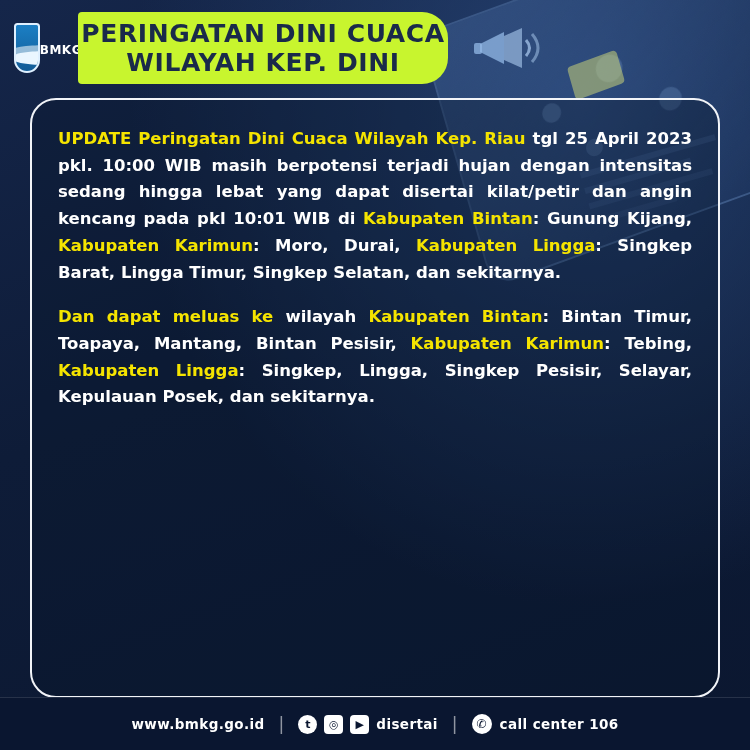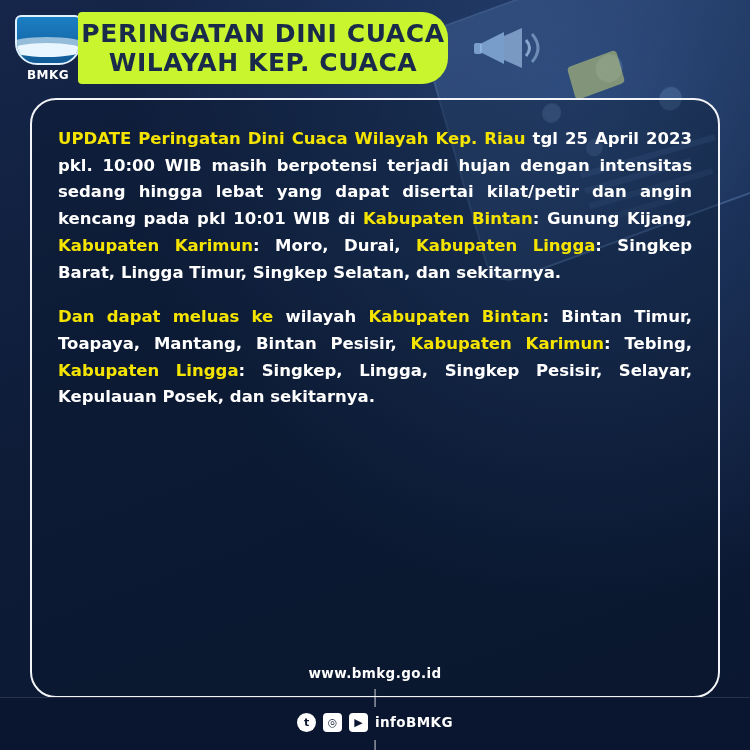--- a/index.html
+++ b/index.html
@@ -80,23 +80,23 @@
     width: 750px;
     height: 96px;
   }
   .logo {
     position: absolute;
     left: 14px;
     top: 12px;
     width: 68px;
     height: 72px;
     display: flex;
-    flex-direction: column;
-    align-items: center;
-    justify-content: center;
+    flex-direction: row;
+    align-items: center;
+    justify-content: space-between;
   }
   .logo-badge {
     width: 62px;
     height: 46px;
     background: linear-gradient(#1b7fc4, #125b96);
     border-radius: 6px 6px 22px 22px;
     border: 2px solid #dff0ff;
     position: relative;
     overflow: hidden;
   }
@@ -190,22 +190,21 @@
     position: absolute;
     left: 0;
     bottom: 0;
     width: 750px;
     height: 52px;
     background: #0a1630;
     border-top: 1px solid rgba(255,255,255,0.12);
     display: flex;
     align-items: center;
     justify-content: center;
-    gap: 6px;
-    flex-direction: column;
+    gap: 14px;
   }
   .footer-text {
     color: #ffffff;
     font-size: 13.5px;
     font-weight: bold;
     letter-spacing: 0.4px;
   }
   .divider {
     color: rgba(255,255,255,0.55);
     font-size: 17px;
@@ -251,21 +250,21 @@
     <div class="logo">
       <div class="logo-badge">
         <div class="wave2"></div>
         <div class="wave"></div>
       </div>
       <div class="logo-text">BMKG</div>
     </div>
 
     <div class="title-plate">
       <div class="line">PERINGATAN DINI CUACA</div>
-      <div class="line">WILAYAH KEP. CUACA</div>
+      <div class="line">WILAYAH KEP. DINI</div>
     </div>
 
     <div class="megaphone">
       <svg width="70" height="60" viewBox="0 0 70 60">
         <path d="M10 26 L34 14 L34 46 L10 34 Z" fill="#93b8e6" opacity="0.75"></path>
         <rect x="4" y="25" width="8" height="11" rx="2" fill="#93b8e6" opacity="0.75"></rect>
         <path d="M34 18 L52 10 L52 50 L34 42 Z" fill="#aecdf2" opacity="0.6"></path>
         <path d="M56 22 q7 8 0 16" stroke="#aecdf2" stroke-width="3" fill="none" opacity="0.7"></path>
         <path d="M62 16 q12 14 0 28" stroke="#aecdf2" stroke-width="3" fill="none" opacity="0.5"></path>
       </svg>
@@ -279,21 +278,21 @@
     </div>
   </div>
 
   <div class="footer">
     <span class="footer-text">www.bmkg.go.id</span>
     <span class="divider">|</span>
     <span class="social">
       <span class="sicon circle">t</span>
       <span class="sicon">◎</span>
       <span class="sicon">▶</span>
-      <span class="footer-text">infoBMKG</span>
+      <span class="footer-text">disertai</span>
     </span>
     <span class="divider">|</span>
     <span class="callblock">
       <span class="phone-circle">✆</span>
       <span class="footer-text">call center 106</span>
     </span>
   </div>
 
 </div>
 

